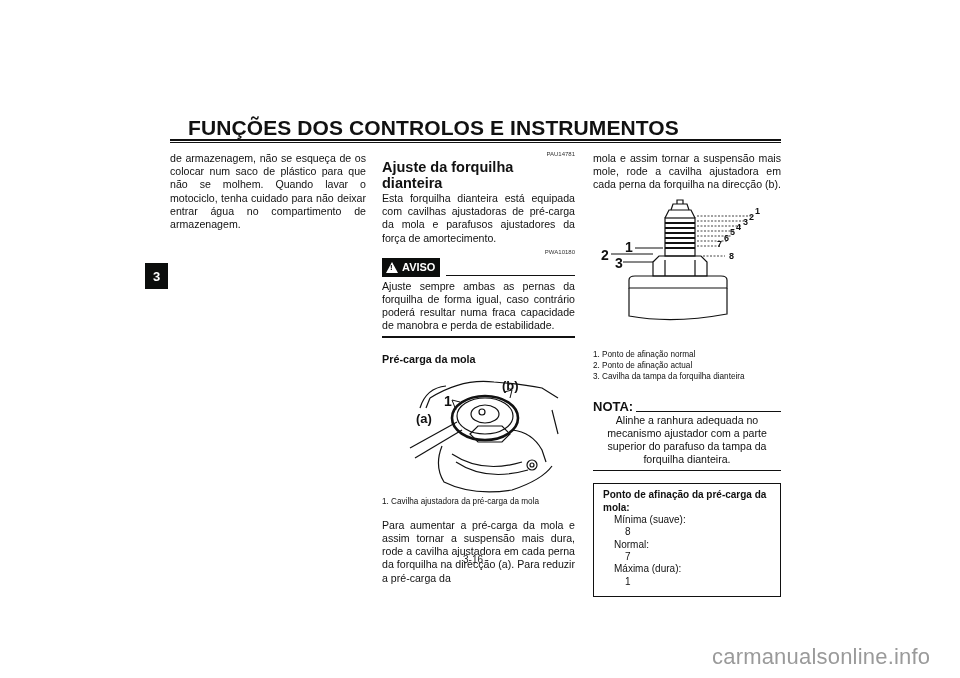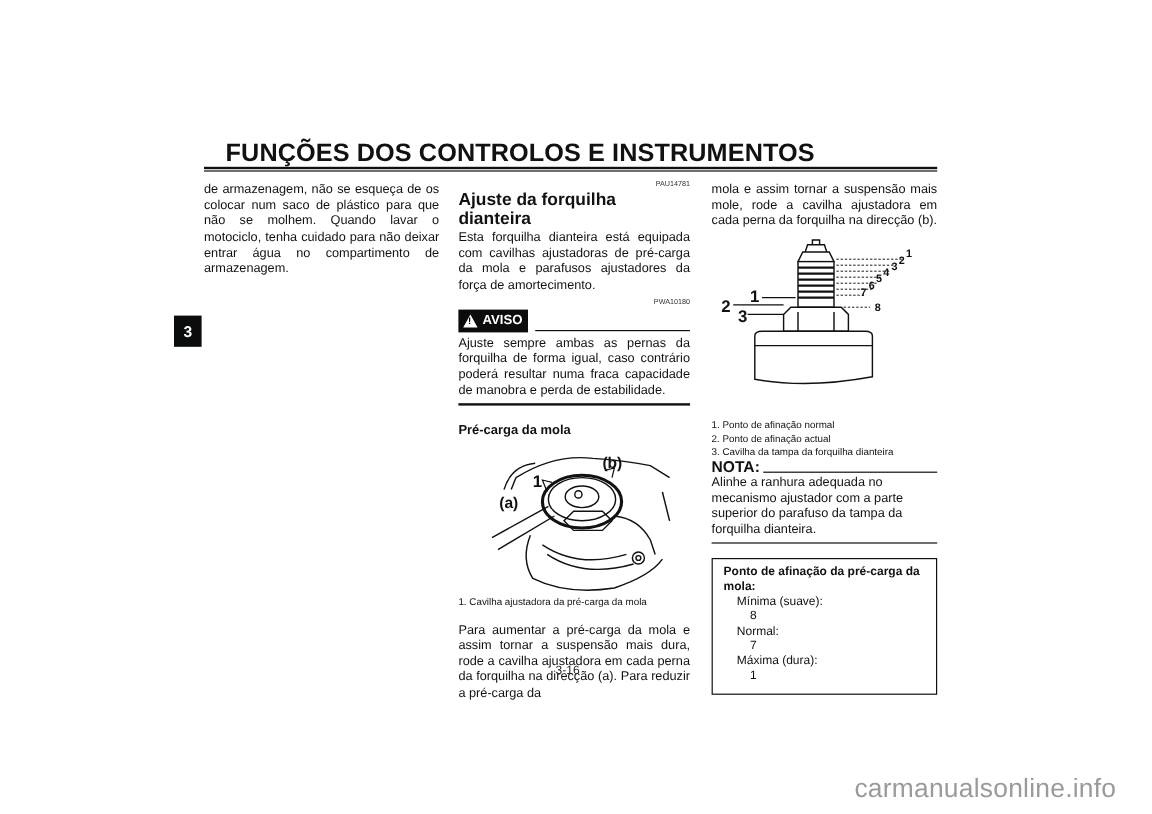--- a/index.html
+++ b/index.html
@@ -39,21 +39,21 @@
   .warn-text { font-weight: normal; margin-top: 3px; }
   .warn-bottom { height: 2px; background: #111; margin-top: 3px; }
   .subheading { font-weight: bold; font-size: 10.8px; margin-top: 15px; }
 
   .fig1 { position: relative; width: 193px; height: 126px; margin-top: 4px; }
   .caption { font-size: 8.2px; line-height: 11px; text-align: left; }
 
   .fig2 { position: relative; width: 188px; height: 150px; margin-top: 4px; }
   .cap-list { margin-top: 3px; }
 
-  .nota-row { display: flex; align-items: flex-end; margin-top: 0; }
+  .nota-row { display: flex; align-items: flex-end; margin-top: 18px; }
   .nota-label { font-weight: bold; font-size: 13px; line-height: 14px; }
   .nota-line { flex: 1; height: 1px; background: #111; margin-left: 3px; margin-bottom: 2px; }
   .nota-bottom { height: 1px; background: #111; margin-top: 4px; }
 
   .spec-box {
     border: 1px solid #111; margin-top: 12px; padding: 5px 9px 8px 9px; text-align: left;
     font-size: 10px; line-height: 12.3px;
   }
   .spec-title { font-weight: bold; }
   .ind1 { padding-left: 11px; }
@@ -191,21 +191,21 @@
   <div class="cap-list">
     <div class="caption">1. Ponto de afinação normal</div>
     <div class="caption">2. Ponto de afinação actual</div>
     <div class="caption">3. Cavilha da tampa da forquilha dianteira</div>
   </div>
 
   <div class="nota-row">
     <span class="nota-label">NOTA:</span>
     <div class="nota-line"></div>
   </div>
-  <p class="para" style="text-align:left">Alinhe a ranhura adequada no mecanismo ajustador com a parte superior do parafuso da tampa da forquilha dianteira.</p>
+  <p class="para" style="text-align:center">Alinhe a ranhura adequada no mecanismo ajustador com a parte superior do parafuso da tampa da forquilha dianteira.</p>
   <div class="nota-bottom"></div>
 
   <div class="spec-box">
     <div class="spec-title">Ponto de afinação da pré-carga da mola:</div>
     <div class="ind1">Mínima (suave):</div>
     <div class="ind2">8</div>
     <div class="ind1">Normal:</div>
     <div class="ind2">7</div>
     <div class="ind1">Máxima (dura):</div>
     <div class="ind2">1</div>

